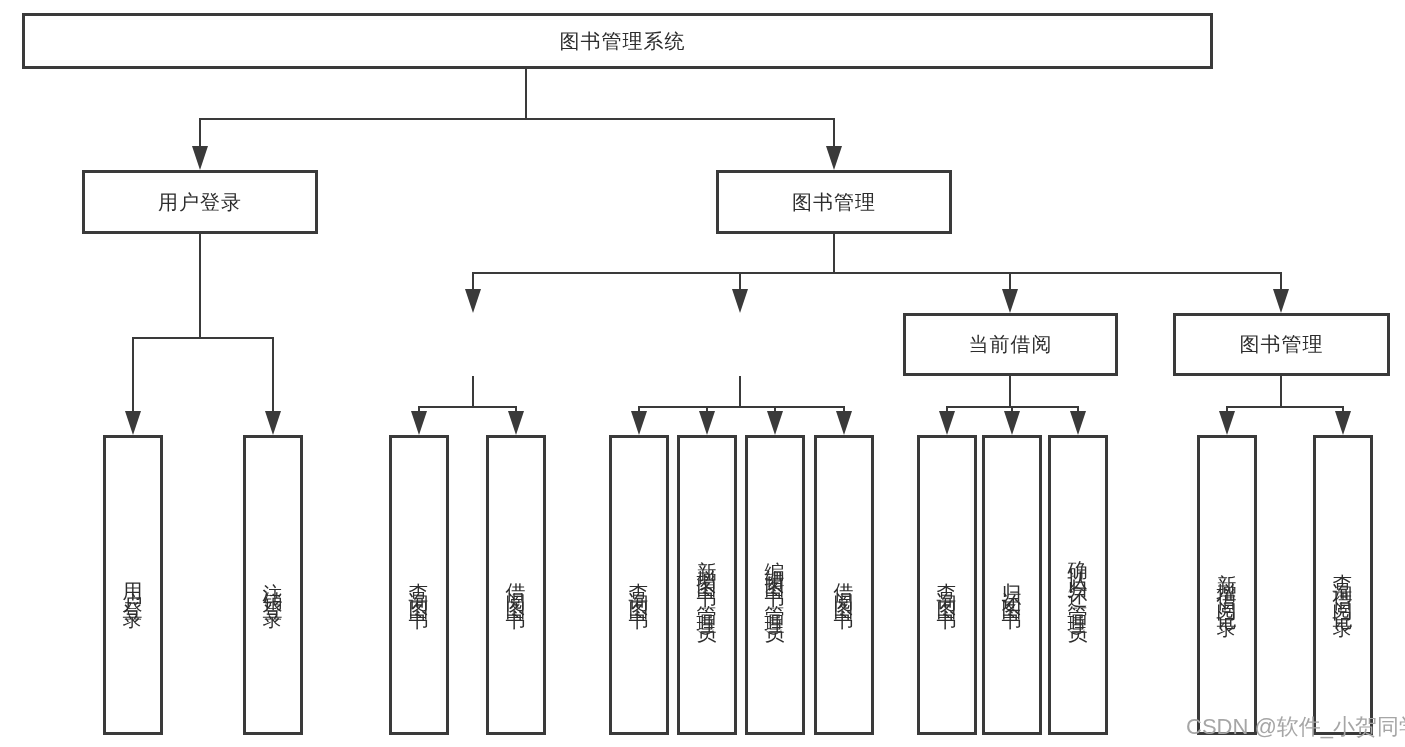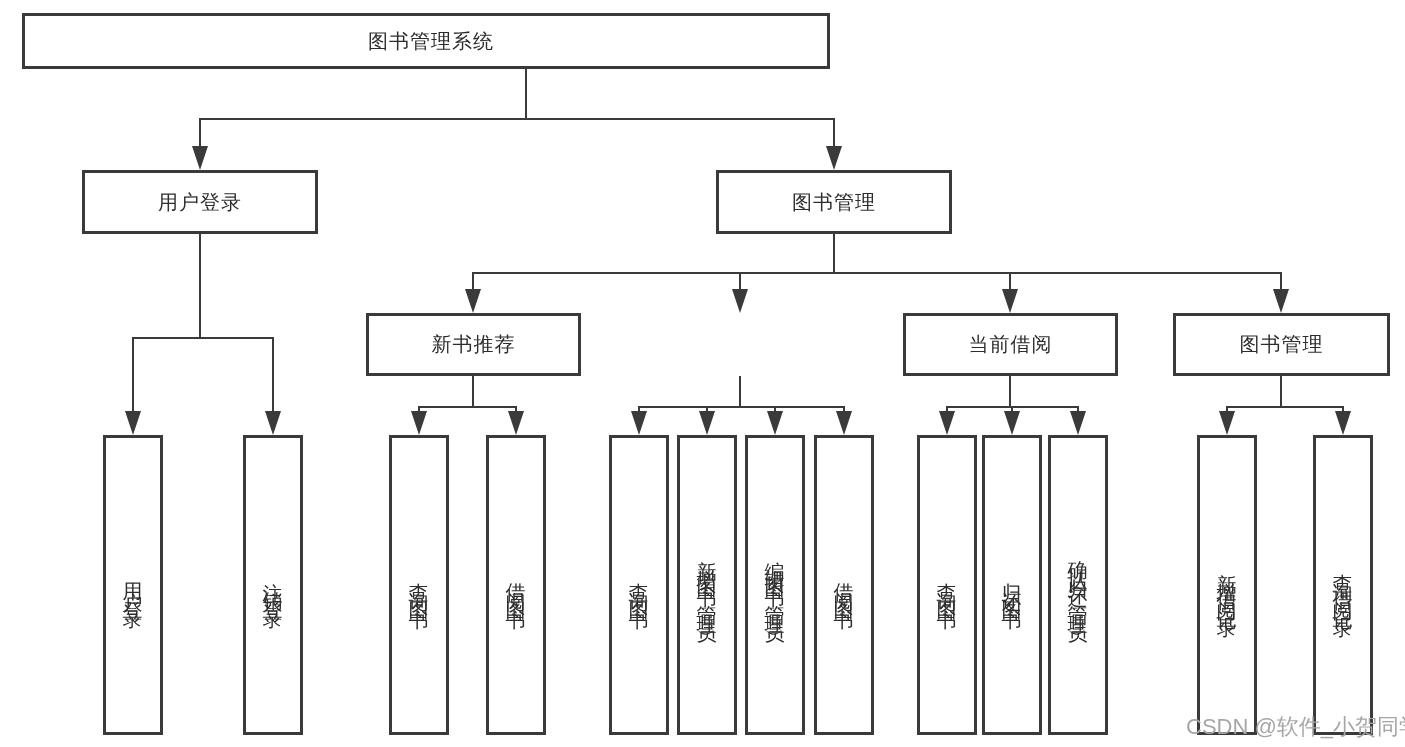--- a/index.html
+++ b/index.html
@@ -56,35 +56,32 @@
     position:absolute;left:1186px;top:712px;
     font-size:22px;color:var(--wm);
     z-index:3;white-space:nowrap;
   }
 </style>
 </head>
 <body>
 
 <div id="canvas">
 
-  <div class="box" style="left:22px;top:13px;width:808px;height:56px;padding-left:10px;">
+  <div class="box" style="left:22px;top:13px;width:1191px;height:56px;padding-left:10px;">
     <span>图书管理系统</span>
   </div>
 
   <div class="box" style="left:82px;top:170px;width:236px;height:64px;">
     <span>用户登录</span>
   </div>
 
   <div class="box" style="left:716px;top:170px;width:236px;height:64px;">
     <span>图书管理</span>
   </div>
 
-  <div class="box" style="left:366px;top:313px;width:215px;height:63px;">
-    <span>新书推荐</span>
-  </div>
 
 
   <div class="box" style="left:903px;top:313px;width:215px;height:63px;">
     <span>当前借阅</span>
   </div>
 
   <div class="box" style="left:1173px;top:313px;width:217px;height:63px;">
     <span>图书管理</span>
   </div>
 

